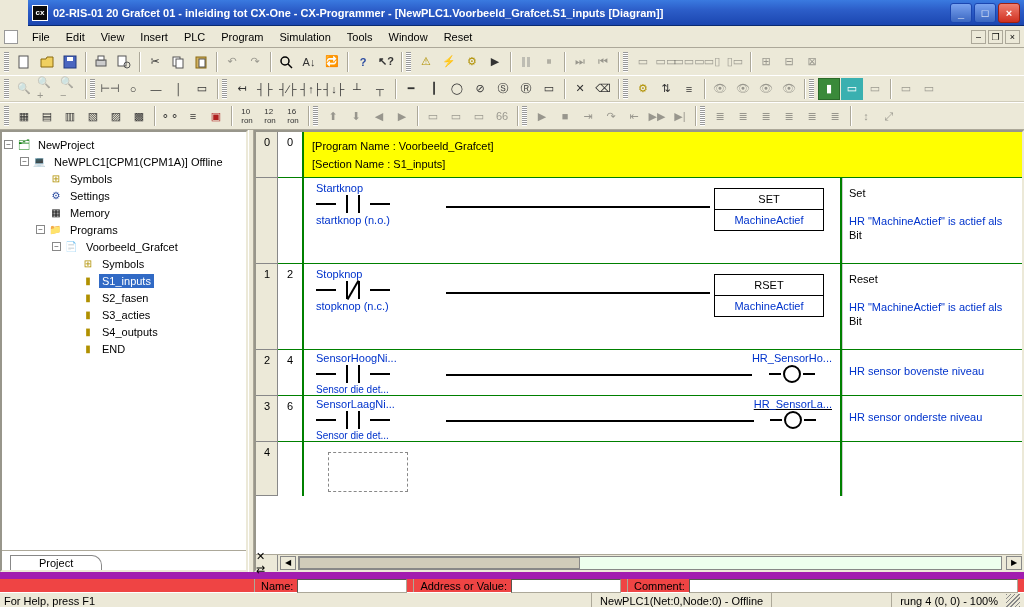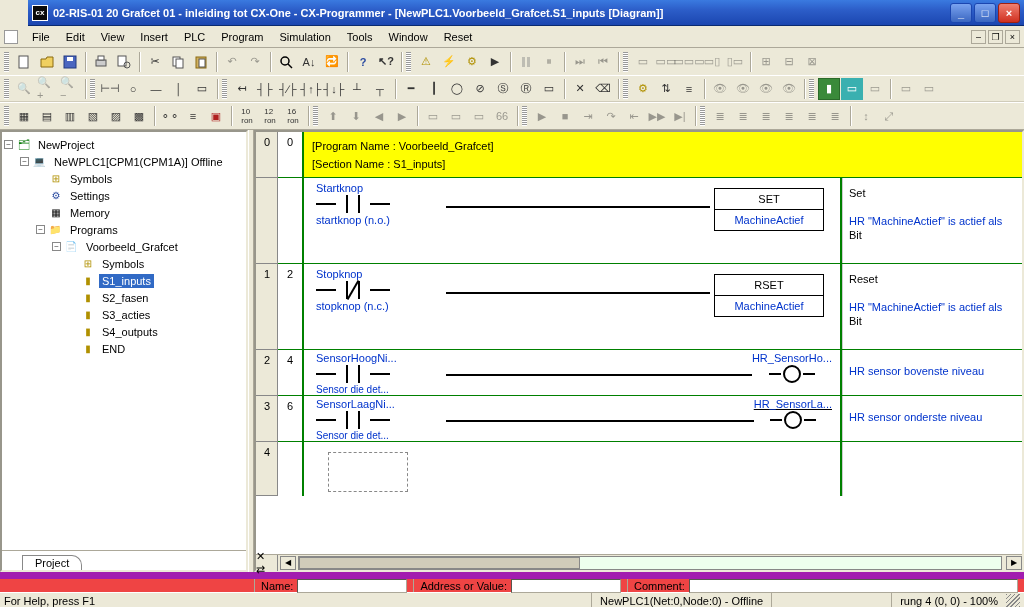--- a/index.html
+++ b/index.html
@@ -40,21 +40,21 @@
 .tree ul { list-style:none; }
 .tree li { white-space:nowrap; }
 .trow { display:flex; align-items:center; height:17px; }
 .exp { width:9px; height:9px; border:1px solid #888; font-size:8px; line-height:7px; text-align:center; margin-right:3px; color:#444; background:#fff;}
 .exp.blank { border-color:transparent; background:transparent; }
 .ticon { width:16px; height:14px; margin-right:3px; display:flex; align-items:center; justify-content:center; font-size:10px; }
 .tlabel { padding:1px 3px; }
 .tlabel.sel { background:#316ac5; color:#fff; }
 
 .sidebar-tab { height:20px; border-top:1px solid #aca899; padding-left:8px; display:flex; align-items:flex-end;}
-.sidebar-tab .tab { border:1px solid #888; border-bottom:none; background:#fff; padding:1px 12px; font-size:11px; border-radius: 0 10px 0 0; margin-left: 12px; }
+.sidebar-tab .tab { border:1px solid #888; border-bottom:none; background:#fff; padding:1px 28px; font-size:11px; border-radius: 0 10px 0 0; }
 
 .vsplit { width:6px; background:#ece9d8; cursor:col-resize; border-left:1px solid #fff; border-right:1px solid #aca899;}
 
 
 .editor { flex:1; background:#fff; border:2px inset #ece9d8; display:flex; flex-direction:column; position:relative; }
 .ladder { flex:1; overflow:auto; background:#fff; }
 .rnum { width:22px; text-align:center; padding-top:4px; border-bottom:1px solid #888;}
 
 .ladrow { border-bottom:1px solid #008000; }
 

